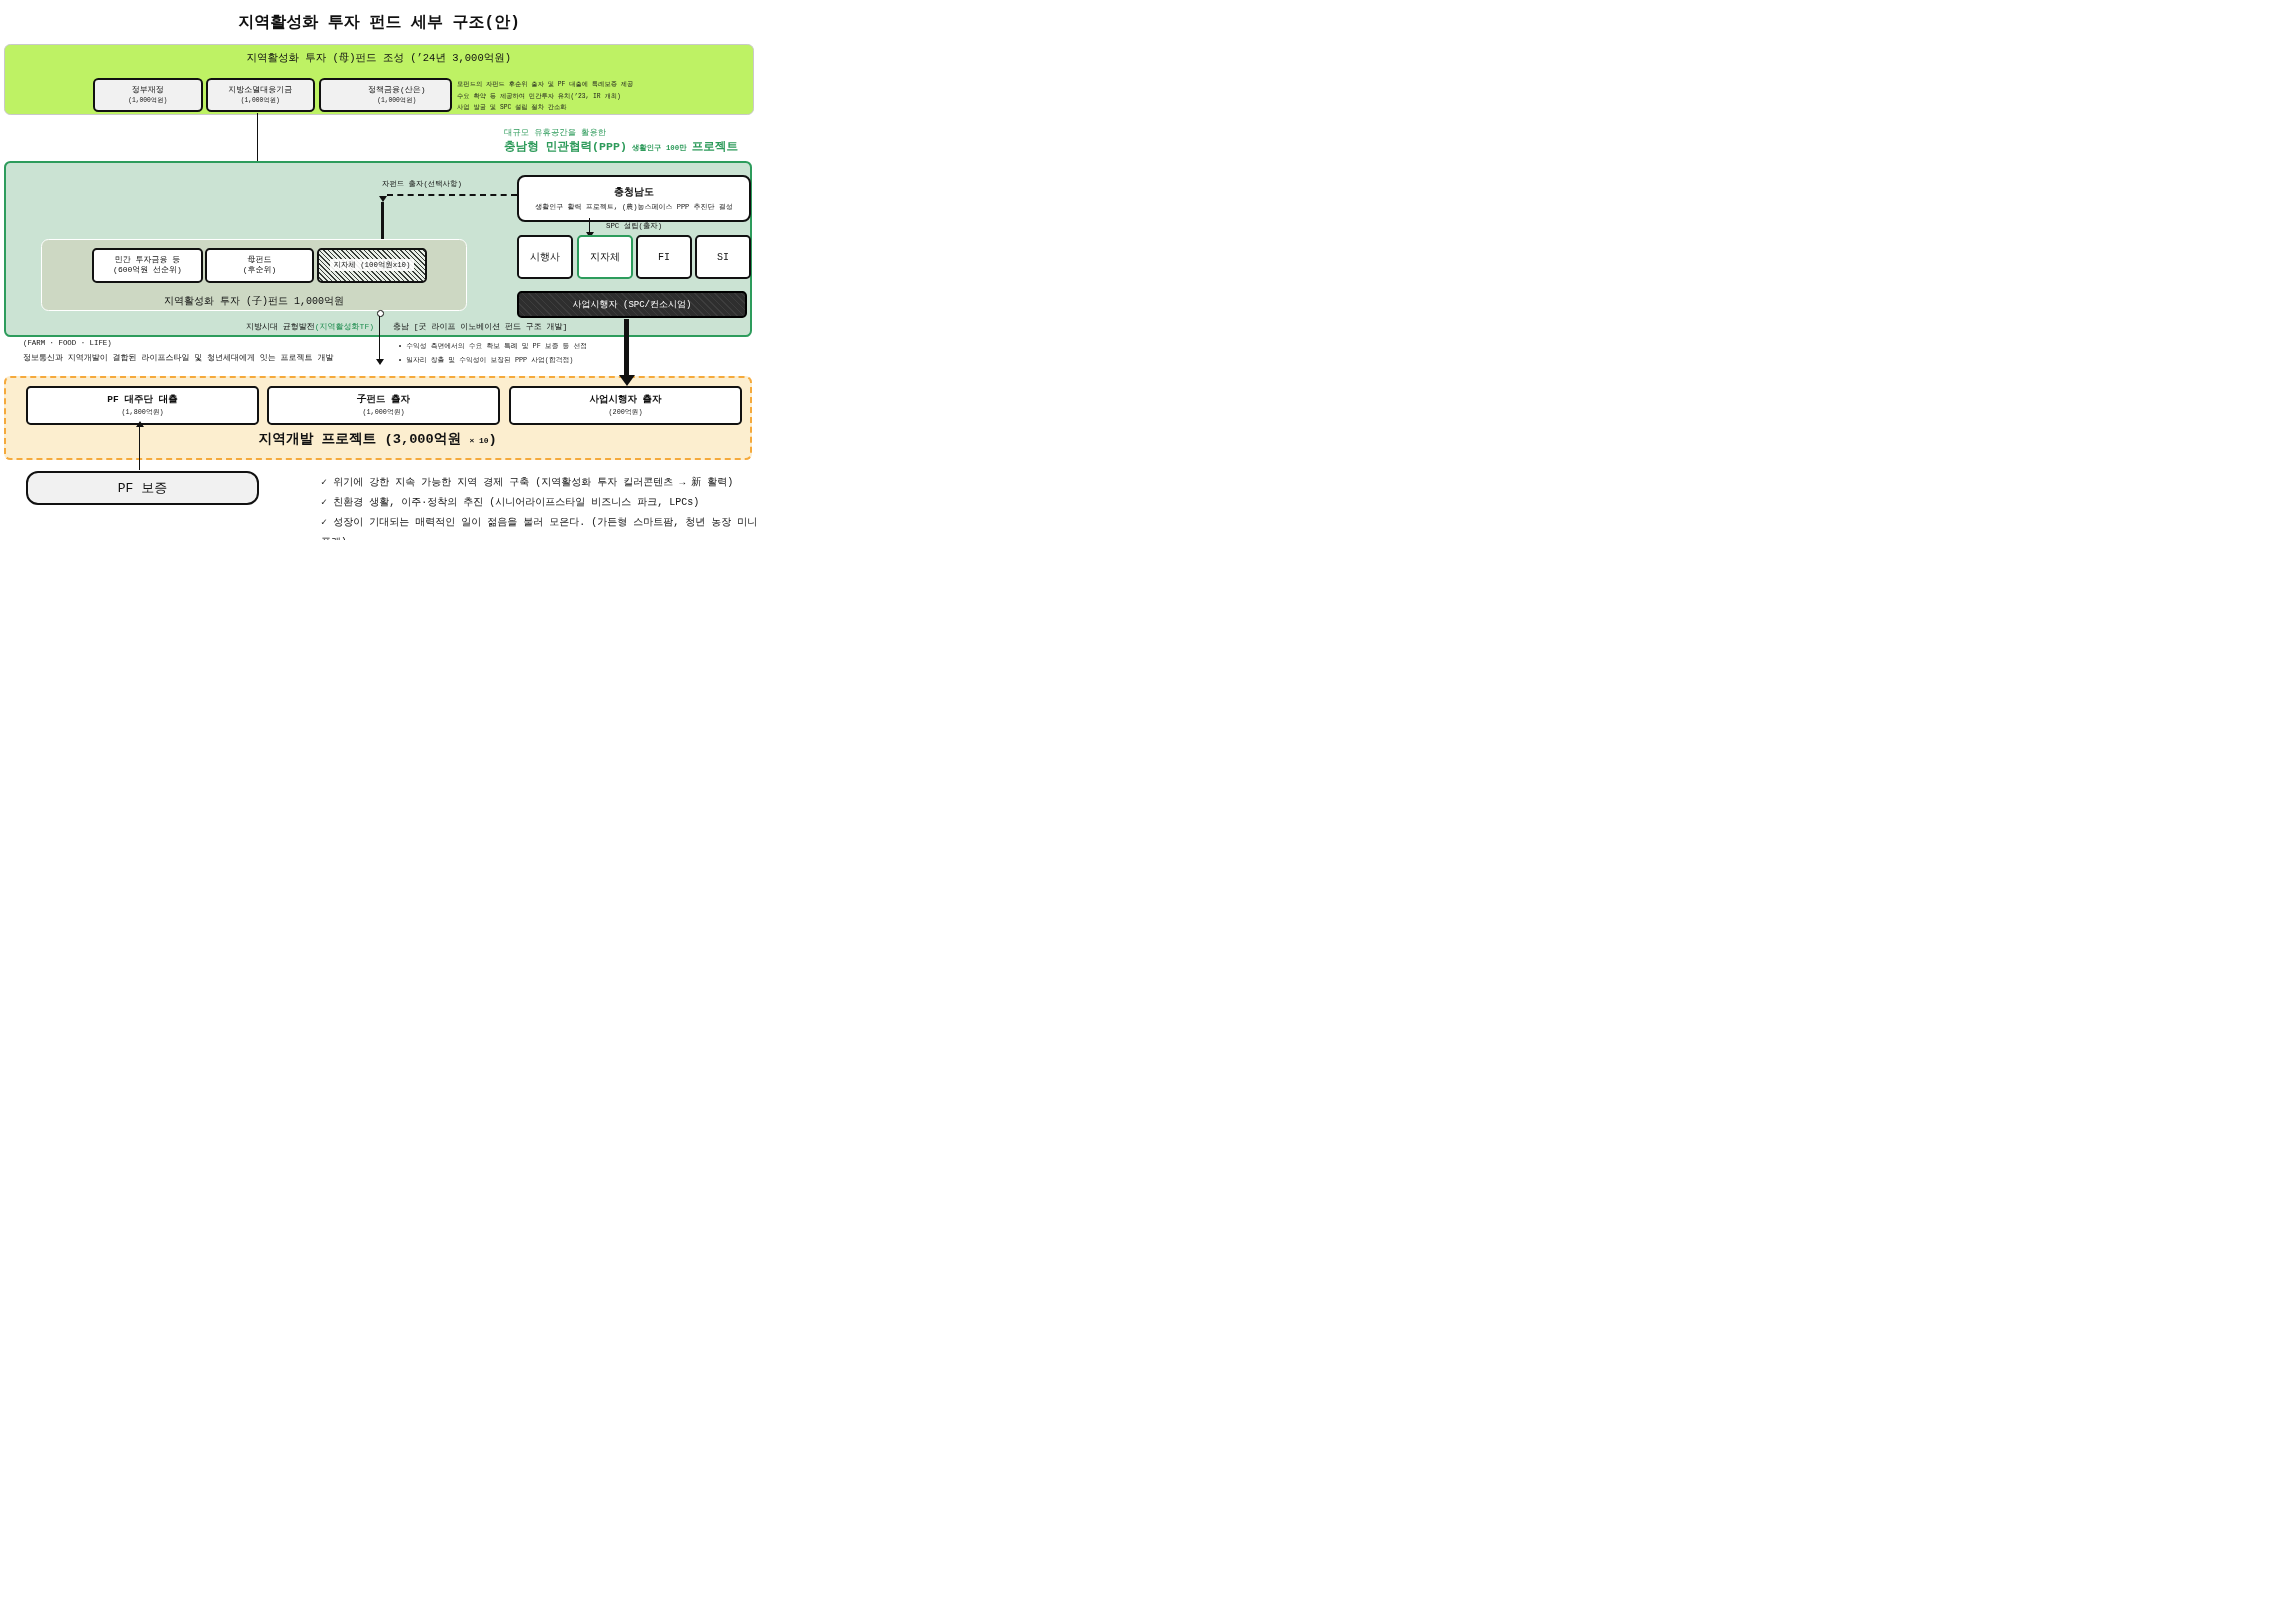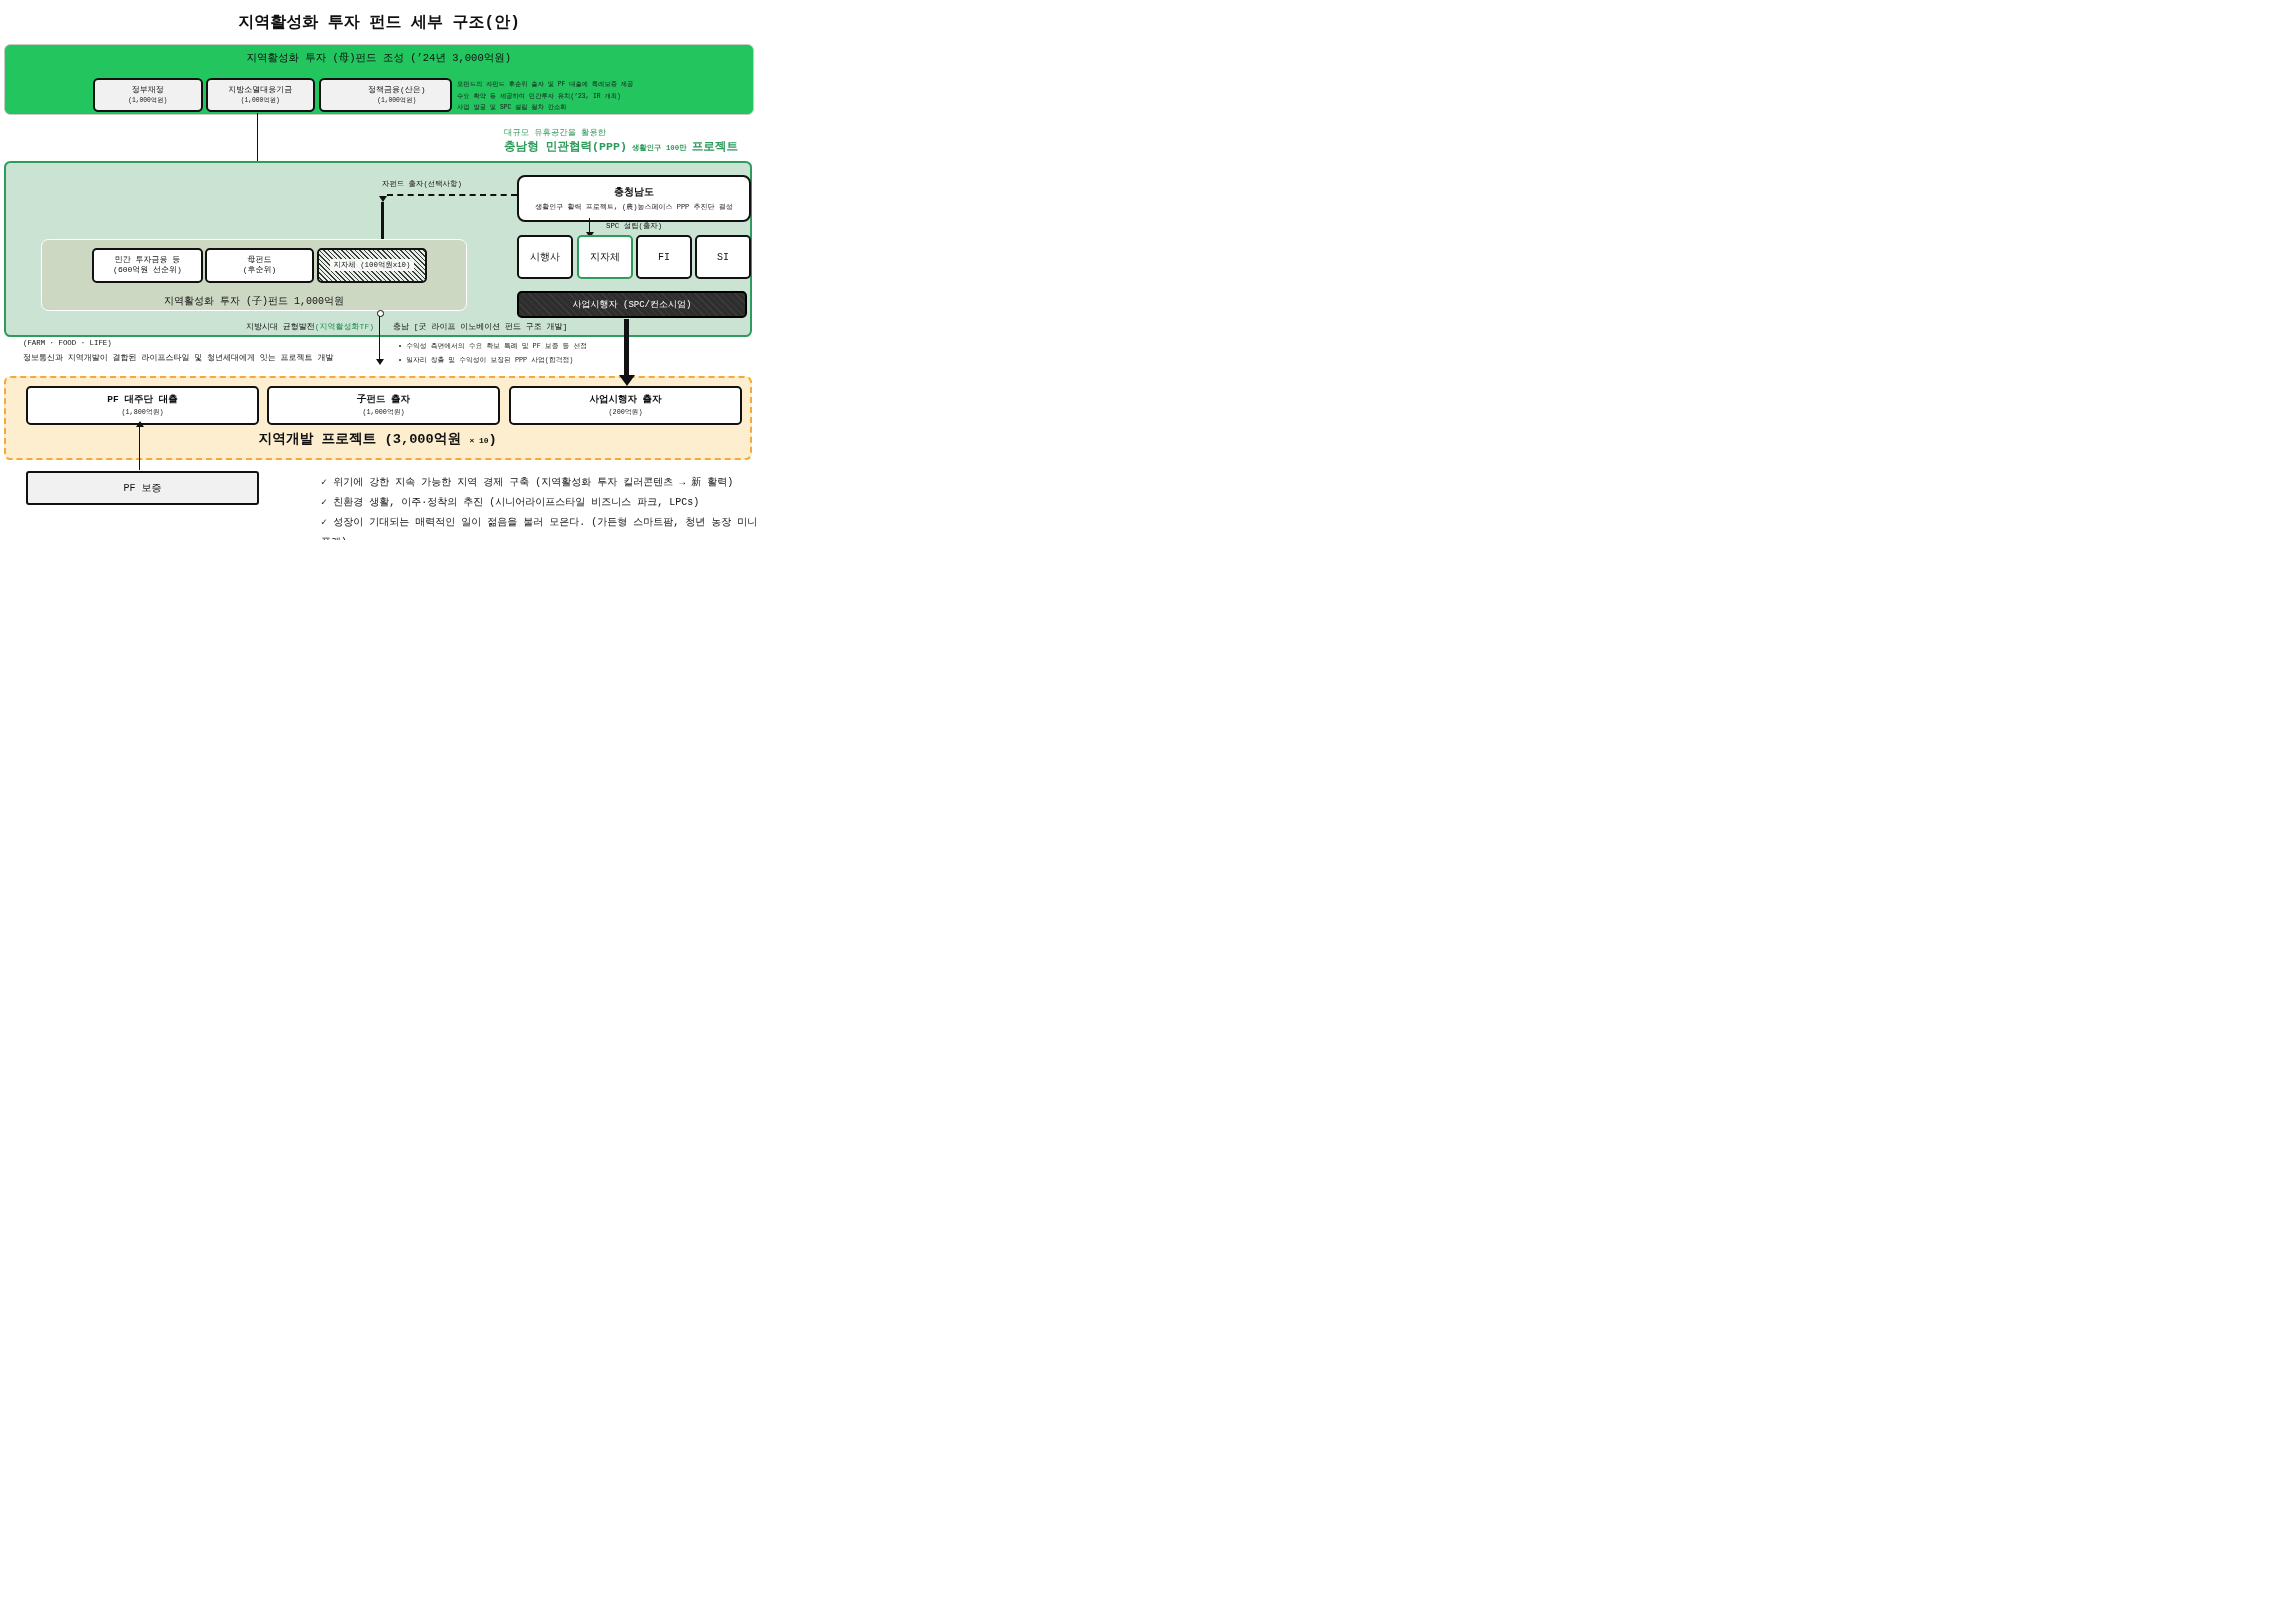--- a/index.html
+++ b/index.html
@@ -5,21 +5,21 @@
   html,body{margin:0;padding:0;background:#fff;}
   .canvas{position:relative;width:758px;height:540px;background:#fff;overflow:hidden;
           font-family:Liberation Mono, monospace;color:#111;}
   
   .blackbox{position:absolute;background:#fff;border:2.1px solid #111;border-radius:5.3px;
             display:flex;flex-direction:column;align-items:center;justify-content:center;text-align:left;}
   .graybox{background:#f1f1f1;}
   .boxname{font-size:8px;font-weight:500;line-height:1.25;}
   .boxamt{font-size:6.3px;margin-top:1.1px;}
   
-  .top-container{position:absolute;left:3.7px;top:44px;width:748px;height:69px;background:#22c55e;
+  .top-container{position:absolute;left:3.7px;top:44px;width:748px;height:69px;background:#bef264;
                  border:1.6px solid #c9c9c9;border-radius:6.3px;}
   .green-container{position:absolute;left:3.7px;top:161px;width:748px;height:176px;background:#cbe3d3;
                    border:2.1px solid #2d9c5c;border-radius:6.3px;box-sizing:border-box;}
   .inner-fund{position:absolute;left:41px;top:239px;width:426px;height:72px;background:#cdd8c3;
               border:1.6px solid #ffffff;border-radius:7.4px;box-sizing:border-box;}
   .orange-container{position:absolute;left:3.7px;top:376px;width:748px;height:84px;background:#fceecf;
                     border:2.6px dashed #f5a93b;border-radius:6.3px;box-sizing:border-box;}
   
   .title{position:absolute;left:0;top:11.6px;width:758px;text-align:center;font-size:16px;font-weight:700;}
   .mf-header{position:absolute;left:0;top:6.3px;width:100%;text-align:center;font-size:10.5px;font-weight:500;}
@@ -45,21 +45,21 @@
   .gfoot{position:absolute;top:321px;font-size:8px;font-weight:500;}
   .gfoot .tf{color:#1e8c4f;}
   .farm1{position:absolute;left:23px;top:339px;font-size:7.4px;}
   .farm2{position:absolute;left:23px;top:352px;font-size:8px;}
   .midnotes{position:absolute;left:398px;top:340px;font-size:6.8px;line-height:2.0;color:#1a1a1a;}
   .projbox{top:386px;width:229px;height:35px;border-width:2.4px;border-radius:4.7px;}
   .projbox .boxname{font-size:9.5px;font-weight:600;}
   .projbox .boxamt{font-size:6.8px;}
   .proj-label{position:absolute;left:3.7px;top:430px;width:748px;text-align:center;font-size:13.7px;font-weight:700;}
   .proj-label .mult{font-size:8px;font-weight:600;}
-  .pfbox{left:26px;top:471px;width:229px;height:30px;border-radius:3px;font-size:10px;font-weight:500;}
+  .pfbox{left:26px;top:471px;width:229px;height:30px;border-radius:12px;font-size:13px;font-weight:500;}
   .outcomes{position:absolute;left:321px;top:473px;font-size:10px;line-height:2.0;color:#111;}
   .outcomes .chk{margin-right:6.3px;color:#333;}
   
   .vline{position:absolute;background:#111;}
   .ah-down{position:absolute;width:0;height:0;border-left:4.2px solid transparent;border-right:4.2px solid transparent;border-top:6.3px solid #111;}
   .ah-up{position:absolute;width:0;height:0;border-left:4.2px solid transparent;border-right:4.2px solid transparent;border-bottom:6.3px solid #111;}
   .ah-down-big{position:absolute;width:0;height:0;border-left:8px solid transparent;border-right:8px solid transparent;border-top:11.6px solid #111;}
   .dash-h{position:absolute;height:0;border-top:2.1px dashed #111;}
   .dash-v{position:absolute;width:0;border-left:3.2px solid #111;}
   .circ{position:absolute;width:4.7px;height:4.7px;border:1.3px solid #111;border-radius:50%;background:#fff;}

